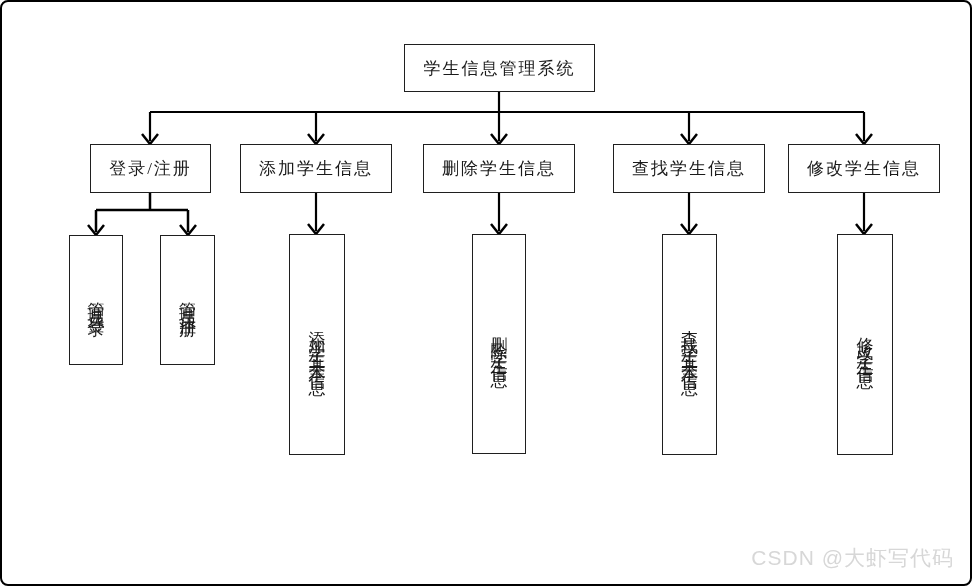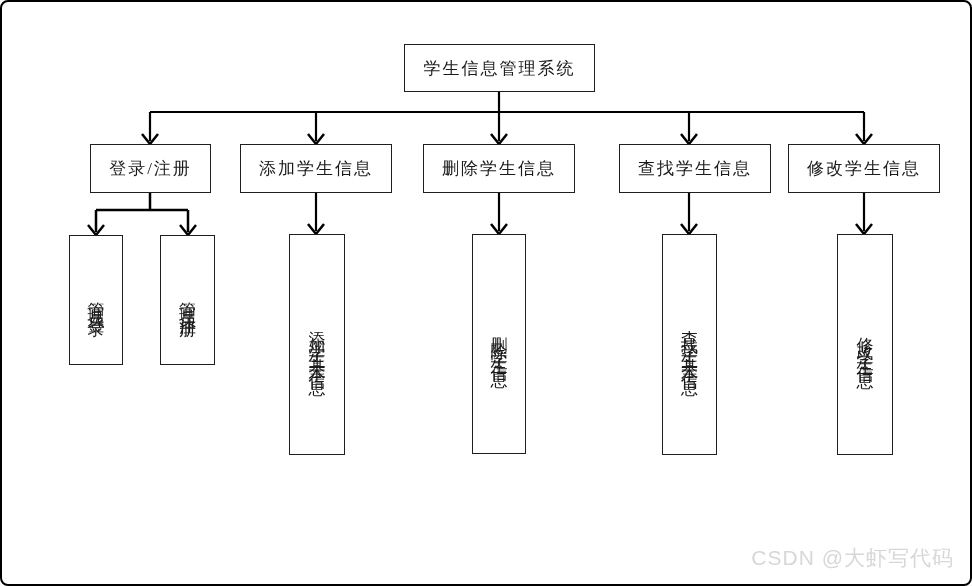--- a/index.html
+++ b/index.html
@@ -44,21 +44,21 @@
     text-orientation: upright;
     font-size: 17px;
     letter-spacing: 7px;
     line-height: 1;
   }
   
   .n-root          { left: 402px; top:  42px; width: 191px; height: 48px; }
   .n-login         { left:  88px; top: 142px; width: 121px; height: 49px; }
   .n-add           { left: 238px; top: 142px; width: 152px; height: 49px; }
   .n-delete        { left: 421px; top: 142px; width: 152px; height: 49px; }
-  .n-find          { left: 611px; top: 142px; width: 152px; height: 49px; margin-left: 6px; }
+  .n-find          { left: 611px; top: 142px; width: 152px; height: 49px; }
   .n-modify        { left: 786px; top: 142px; width: 152px; height: 49px; }
   .n-admin-login   { left:  67px; top: 233px; width:  54px; height: 130px; letter-spacing: 5px; }
   .n-admin-register{ left: 158px; top: 233px; width:  55px; height: 130px; letter-spacing: 5px; }
   .n-add-detail    { left: 287px; top: 232px; width:  56px; height: 221px; }
   .n-delete-detail { left: 470px; top: 232px; width:  54px; height: 220px; }
   .n-find-detail   { left: 660px; top: 232px; width:  55px; height: 221px; }
   .n-modify-detail { left: 835px; top: 232px; width:  56px; height: 221px; }
   .watermark {
     position: absolute;
     right: 16px; bottom: 12px;

